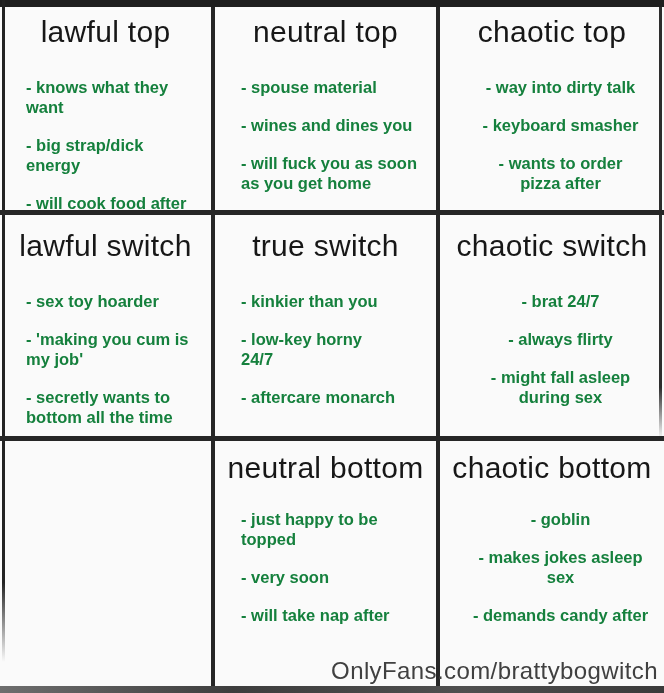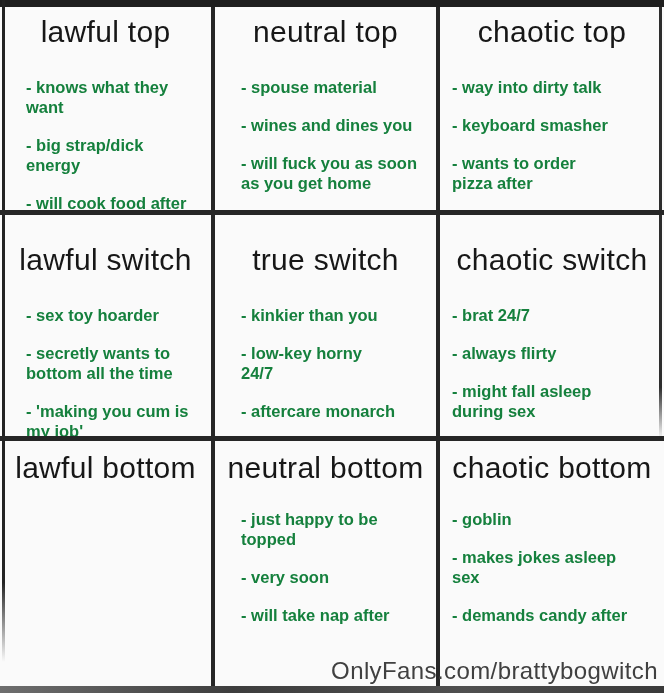--- a/index.html
+++ b/index.html
@@ -58,29 +58,29 @@
   .cell.r0, .cell.r1 { border-bottom: 5px solid #262626; }
   .cell-title {
     text-align: center;
     font-size: 30px;
     font-weight: 400;
     color: #171717;
     letter-spacing: 0.3px;
     margin: 8px 4px 0 4px;
     line-height: 34px;
   }
-  .r1 .cell-title { margin-top: 28px; }
+  .r1 .cell-title { margin-top: 14px; }
   .r2 .cell-title { margin-top: 10px; }
   .cell-items {
     margin-top: 28px;
     padding: 0 10px 0 26px;
   }
   .r1 .cell-items { }
   .r2 .cell-items { margin-top: 24px; }
-  .c2 .cell-items { padding-left: 12px; }
+  .c2 .cell-items { padding-left: 27px; text-align: center; }
   .cell-item {
     font-size: 16.5px;
     font-weight: bold;
     color: #15803d;
     line-height: 20px;
     white-space: pre-line;
     margin: 0 0 18px 0;
   }
   .watermark {
     position: absolute;
@@ -130,24 +130,24 @@
         <div class="cell-item">- keyboard smasher</div>
         <div class="cell-item">- wants to order
 pizza after</div>
       </div>
     </div>
 
     <div class="cell r1 c0">
       <div class="cell-title">lawful switch</div>
       <div class="cell-items">
         <div class="cell-item">- sex toy hoarder</div>
+        <div class="cell-item">- 'making you cum is
+my job'</div>
         <div class="cell-item">- secretly wants to
 bottom all the time</div>
-        <div class="cell-item">- 'making you cum is
-my job'</div>
       </div>
     </div>
 
     <div class="cell r1 c1">
       <div class="cell-title">true switch</div>
       <div class="cell-items">
         <div class="cell-item">- kinkier than you</div>
         <div class="cell-item">- low-key horny
 24/7</div>
         <div class="cell-item">- aftercare monarch</div>
@@ -158,21 +158,20 @@
       <div class="cell-title">chaotic switch</div>
       <div class="cell-items">
         <div class="cell-item">- brat 24/7</div>
         <div class="cell-item">- always flirty</div>
         <div class="cell-item">- might fall asleep
 during sex</div>
       </div>
     </div>
 
     <div class="cell r2 c0">
-      <div class="cell-title">lawful bottom</div>
     </div>
 
     <div class="cell r2 c1">
       <div class="cell-title">neutral bottom</div>
       <div class="cell-items">
         <div class="cell-item">- just happy to be
 topped</div>
         <div class="cell-item">- very soon</div>
         <div class="cell-item">- will take nap after</div>
       </div>

